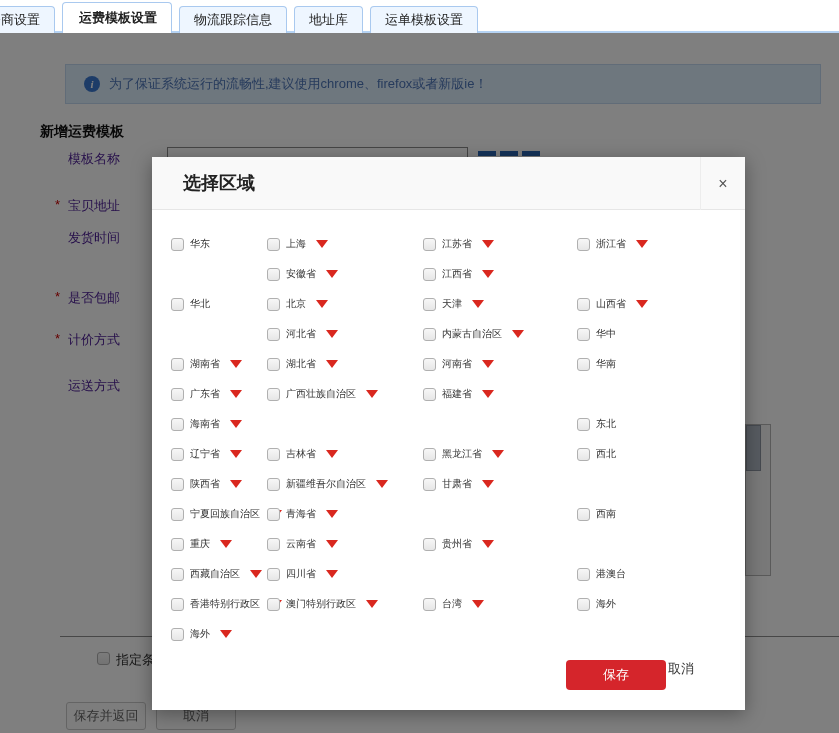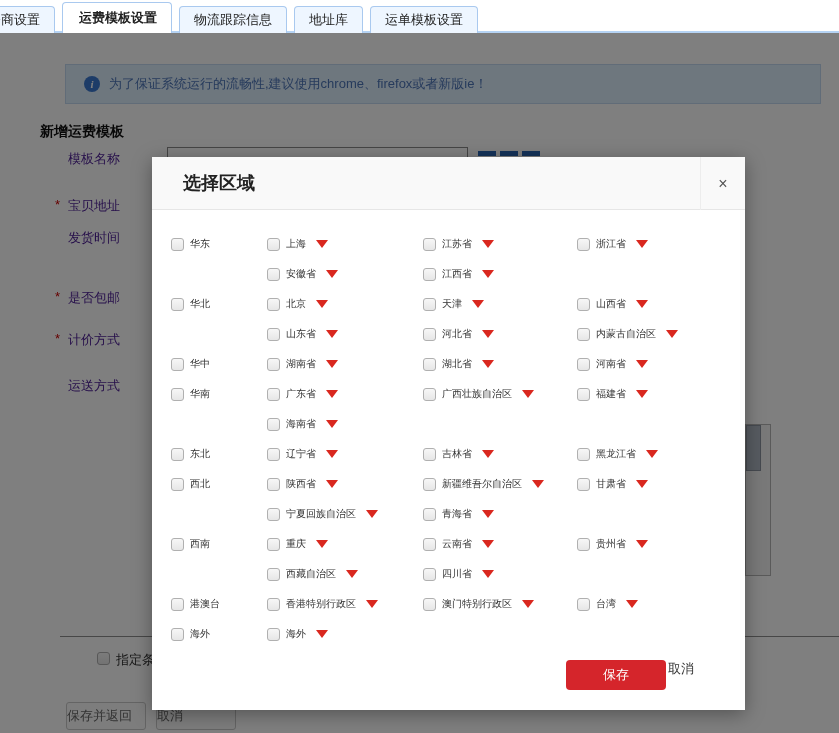--- a/index.html
+++ b/index.html
@@ -31,21 +31,21 @@
   .req{position:absolute;font-size:13px;color:#c00;}
   .input-frag{position:absolute;left:167px;top:147px;width:301px;height:30px;border:1px solid #8a8a8a;background:#fff;}
   .link-frag{position:absolute;left:478px;top:151px;display:flex;gap:4px;}
   .link-frag i{display:block;width:18px;height:5px;background:var(--link);}
   .table-frag{position:absolute;left:745px;top:424px;width:26px;height:152px;border:1px solid #b5b5b5;background:#f3f3f3;}
   .table-frag .hdr{position:absolute;left:0;top:0;width:15px;height:46px;background:#aeb6c2;border:1px solid #8d94a0;}
   .divider{position:absolute;left:60px;top:636px;width:779px;height:1px;background:#8f8f8f;}
   .spec-cb{position:absolute;left:97px;top:652px;}
   .spec-label{position:absolute;left:116px;top:651px;font-size:13px;color:#333;white-space:nowrap;}
   .bottom-btn{position:absolute;top:702px;width:80px;height:28px;border:1px solid #c9c9c9;background:#fbfbfb;
-              border-radius:3px;font-size:13px;color:#666;line-height:26px;cursor:pointer;}
+              border-radius:3px;font-size:13px;color:#666;text-align:center;line-height:26px;cursor:pointer;}
   #btn-save-return{left:66px;}
   #btn-cancel-page{left:156px;}
 
   
   .overlay{position:absolute;left:0;top:33px;width:100%;height:700px;background:rgba(0,0,0,0.5);z-index:10;}
 
   
   .modal{position:absolute;left:152px;top:157px;width:593px;height:553px;background:#fff;z-index:30;
          box-shadow:0 4px 18px rgba(0,0,0,0.35);}
   .modal-header{position:relative;height:53px;background:#f9f9f9;border-bottom:1px solid #e6e6e6;}
@@ -167,25 +167,20 @@
           <span class="tri"></span>
         </div>
         <div class="cell">
           <span class="cb"></span>
           <span>山西省</span>
           <span class="tri"></span>
         </div>
         <div class="cell"></div>
         <div class="cell">
           <span class="cb"></span>
-          <span>山东省</span>
-          <span class="tri"></span>
-        </div>
-        <div class="cell">
-          <span class="cb"></span>
           <span>河北省</span>
           <span class="tri"></span>
         </div>
         <div class="cell">
           <span class="cb"></span>
           <span>内蒙古自治区</span>
           <span class="tri"></span>
         </div>
         <div class="cell">
           <span class="cb"></span>

